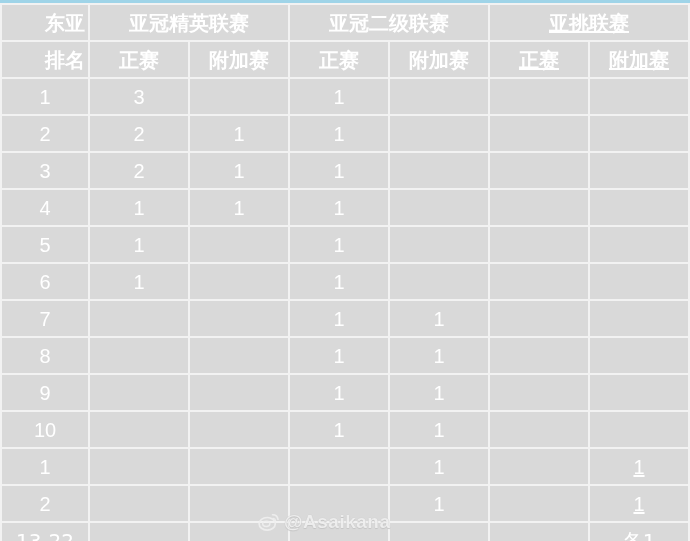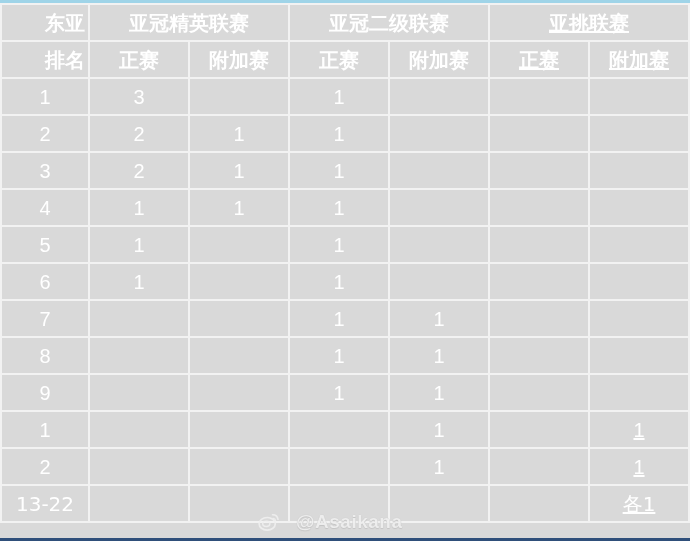--- a/index.html
+++ b/index.html
@@ -69,21 +69,21 @@
   .cjk { font-family: "DejaVu Sans", "Liberation Sans", sans-serif; }
 
   .num { font-size: 21px; font-weight: normal; }
 
   .watermark {
     position: absolute;
     left: 258px;
     top: 508px;
     display: flex;
     align-items: center;
-    gap: 16px;
+    gap: 4px;
     color: #efefef;
     font-size: 19px;
     font-weight: bold;
     letter-spacing: 0.5px;
     text-shadow: 0 0 1px #b8b8b8, 0 1px 1px #c5c5c5;
     pointer-events: none;
     opacity: 0.95;
     text-align: center;
   }
   .watermark .wb-eye {
@@ -207,20 +207,29 @@
       <tr>
           <td class="fill-gray num">9</td>
           <td class="num fill-empty"></td>
           <td class="num fill-empty"></td>
           <td class="num fill-orange">1</td>
           <td class="num fill-orange">1</td>
           <td class="num fill-empty"></td>
           <td class="num fill-empty"></td>
         </tr>
 
+      <tr>
+          <td class="fill-gray num">10</td>
+          <td class="num fill-empty"></td>
+          <td class="num fill-empty"></td>
+          <td class="num fill-orange">1</td>
+          <td class="num fill-orange">1</td>
+          <td class="num fill-empty"></td>
+          <td class="num fill-empty"></td>
+        </tr>
 
       <tr>
           <td class="fill-gray num">1</td>
           <td class="num fill-empty"></td>
           <td class="num fill-empty"></td>
           <td class="num fill-empty"></td>
           <td class="num fill-orange">1</td>
           <td class="num fill-empty"></td>
           <td class="num fill-purple">1</td>
         </tr>

